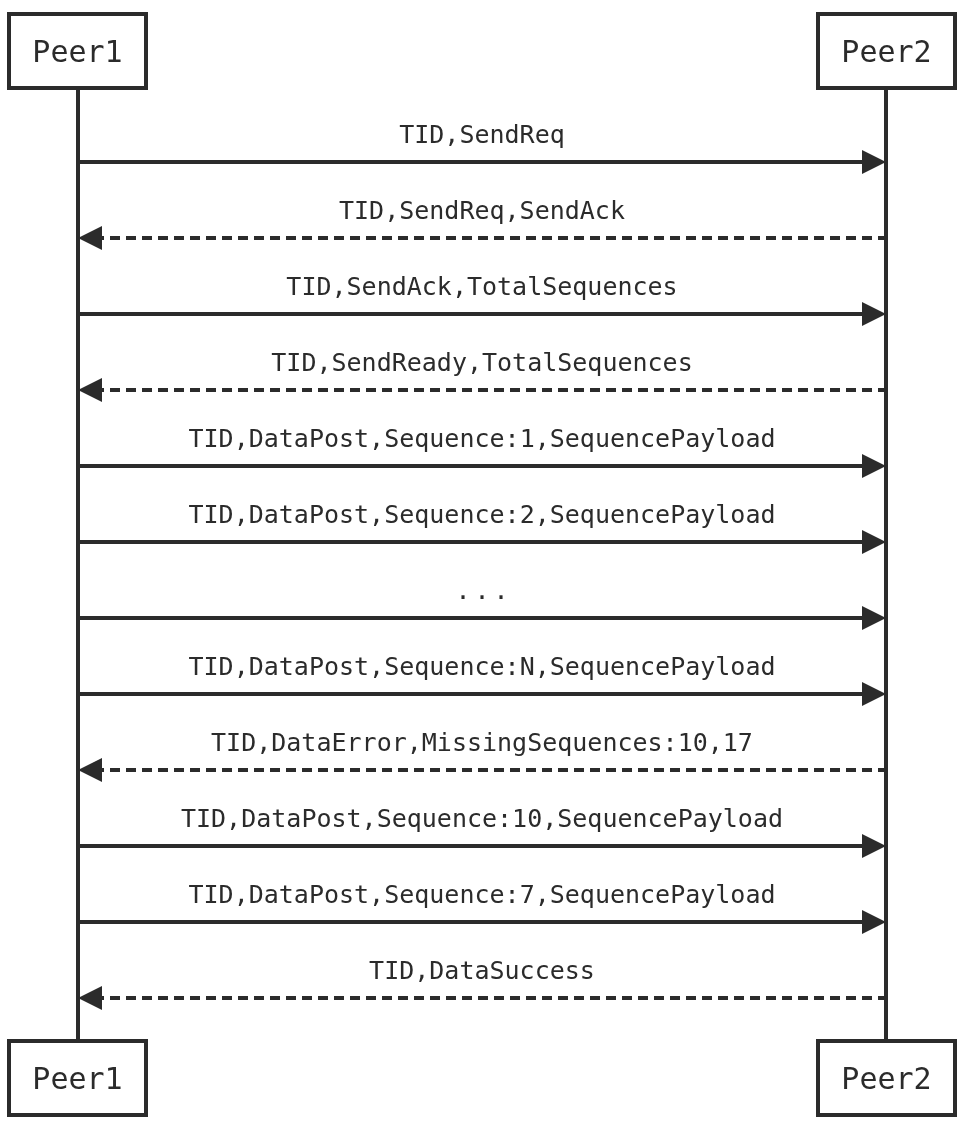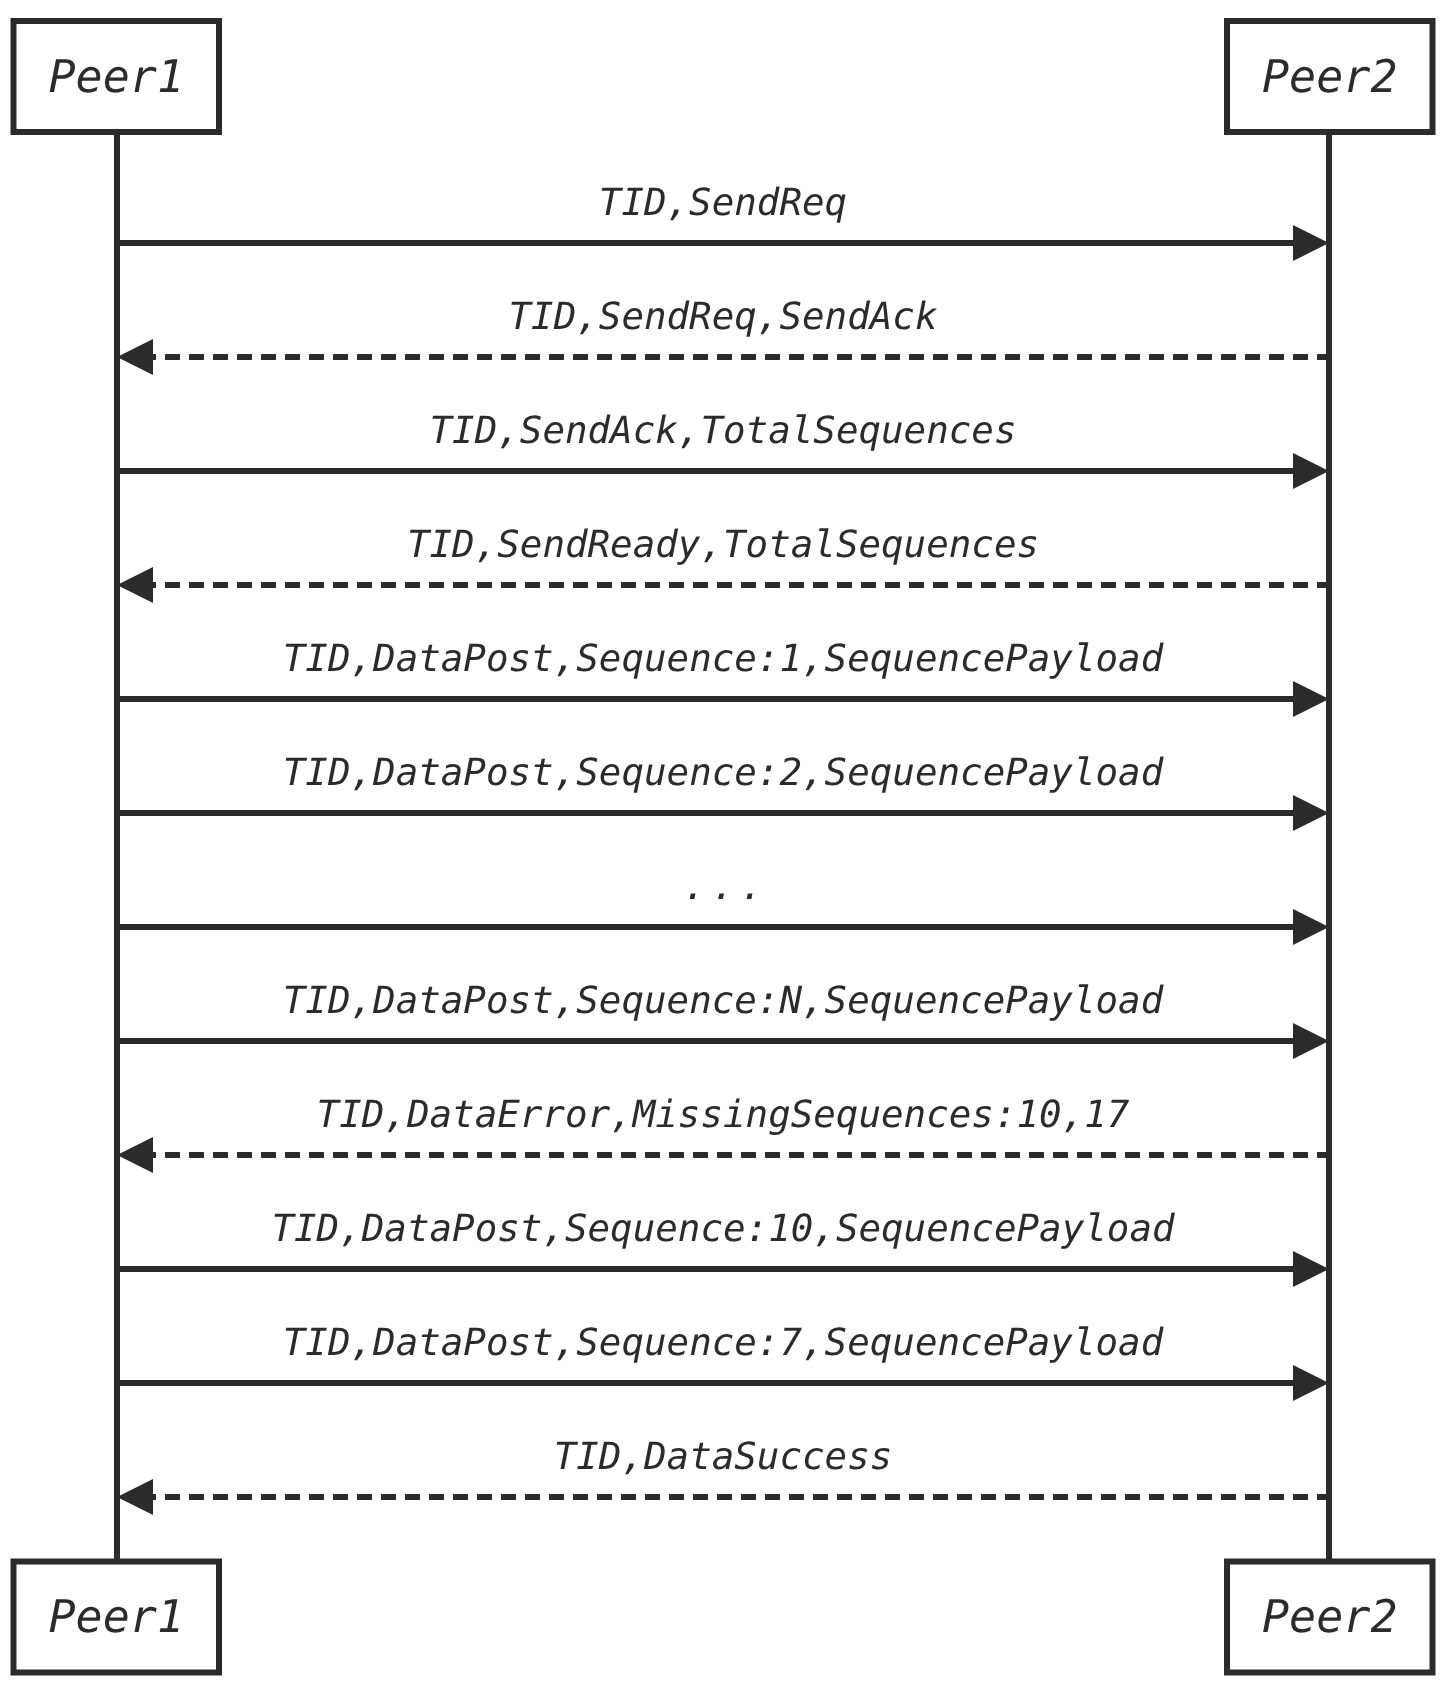--- a/index.html
+++ b/index.html
@@ -11,21 +11,20 @@
     width: 966px;
     height: 1129px;
     font-family: "DejaVu Sans Mono", "Liberation Mono", monospace;
     color: #2b2b2b;
     overflow: hidden;
   }
   #diagram {
     position: relative;
     width: 966px;
     height: 1129px;
-    font-style: italic;
   }
   svg#seq-canvas {
     position: absolute;
     top: 0;
     left: 0;
     width: 966px;
     height: 1129px;
   }
   .actor-box-rect {
     fill: #ffffff;

